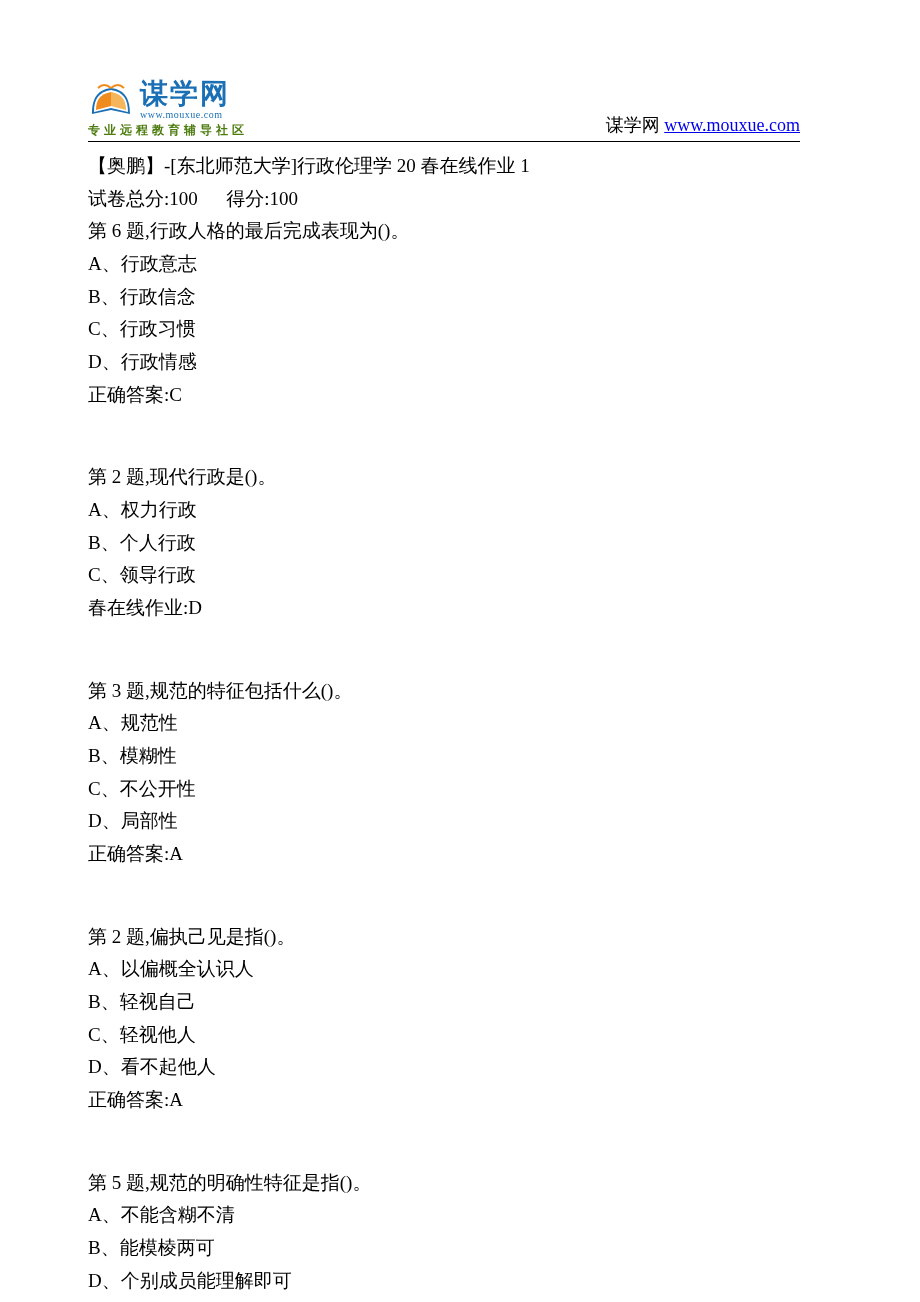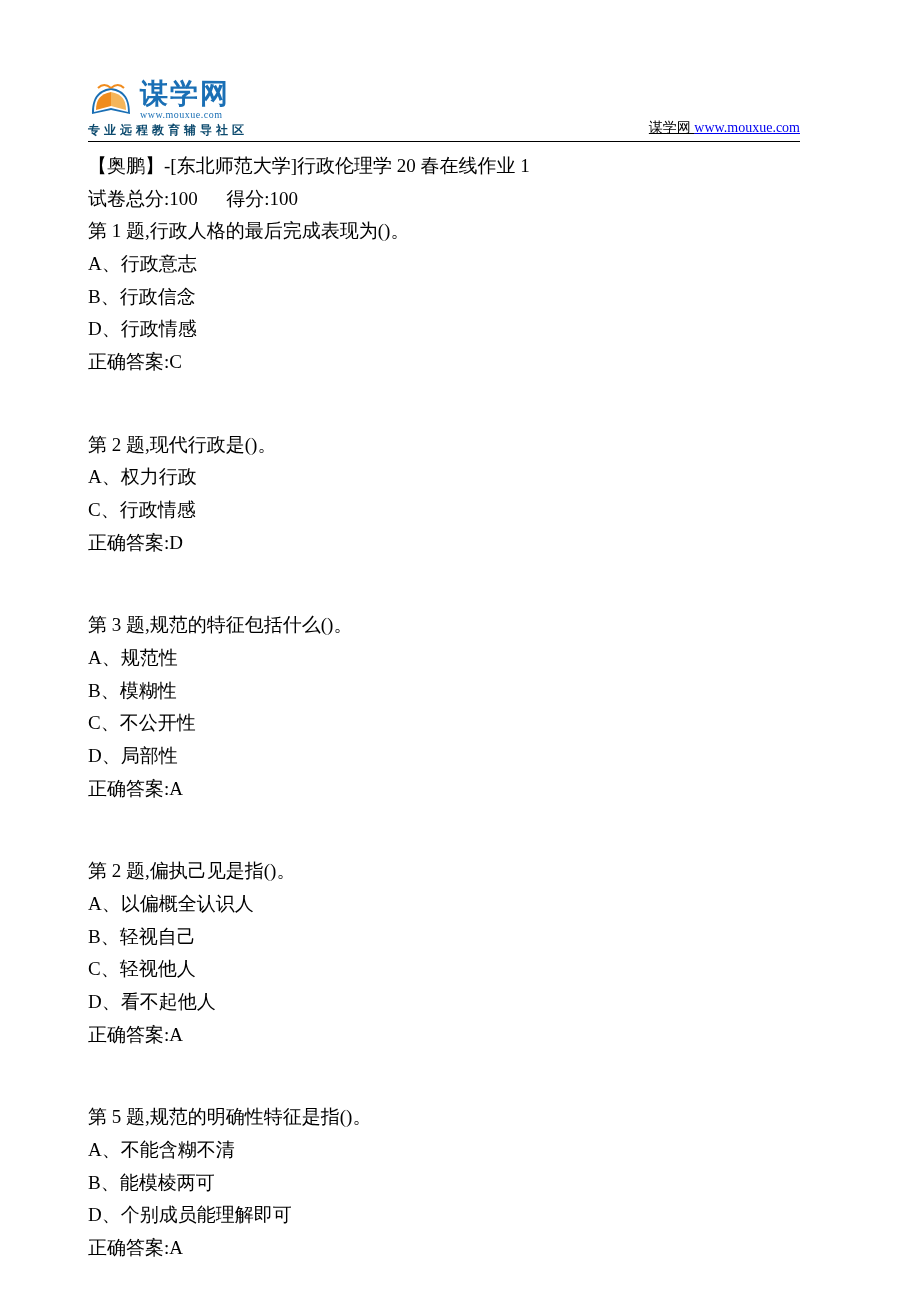--- a/index.html
+++ b/index.html
@@ -55,29 +55,28 @@
     }
     .logo-sub {
       font-size: 10px;
       color: #1a6fb5;
       letter-spacing: 0.5px;
       margin-top: 1px;
     }
     .logo-tagline {
       font-family: "Microsoft YaHei", sans-serif;
       font-size: 12px;
-      color: #0c4a6e;
+      color: #4d7c0f;
       letter-spacing: 4px;
       font-weight: bold;
       margin-top: 2px;
     }
     .header-right {
-      font-size: 14px;
+      font-size: 18px;
       padding-bottom: 2px;
-      text-decoration: underline;
     }
     .header-right .site-label {
       color: #000000;
     }
     .header-right .site-link {
       color: #0000ee;
       text-decoration: underline;
     }
     .content {
       line-height: 1.72;
@@ -115,32 +114,34 @@
     </div>
     <div class="header-right">
       <span class="site-label">谋学网 </span><a class="site-link">www.mouxue.com</a>
     </div>
   </div>
 
   <div class="content">
     <p>【奥鹏】-[东北师范大学]行政伦理学 20 春在线作业 1</p>
     <p>试卷总分:100      得分:100</p>
 
-    <p>第 1 题,行政人格的最后完成表现为()。</p>
+    <p>第 6 题,行政人格的最后完成表现为()。</p>
     <p>A、行政意志</p>
     <p>B、行政信念</p>
+    <p>C、行政习惯</p>
     <p>D、行政情感</p>
     <p>正确答案:C</p>
     <div class="spacer"></div>
     <div class="spacer"></div>
 
     <p>第 2 题,现代行政是()。</p>
     <p>A、权力行政</p>
-    <p>C、行政情感</p>
-    <p>正确答案:D</p>
+    <p>B、个人行政</p>
+    <p>C、领导行政</p>
+    <p>春在线作业:D</p>
     <div class="spacer"></div>
     <div class="spacer"></div>
 
     <p>第 3 题,规范的特征包括什么()。</p>
     <p>A、规范性</p>
     <p>B、模糊性</p>
     <p>C、不公开性</p>
     <p>D、局部性</p>
     <p>正确答案:A</p>
     <div class="spacer"></div>

